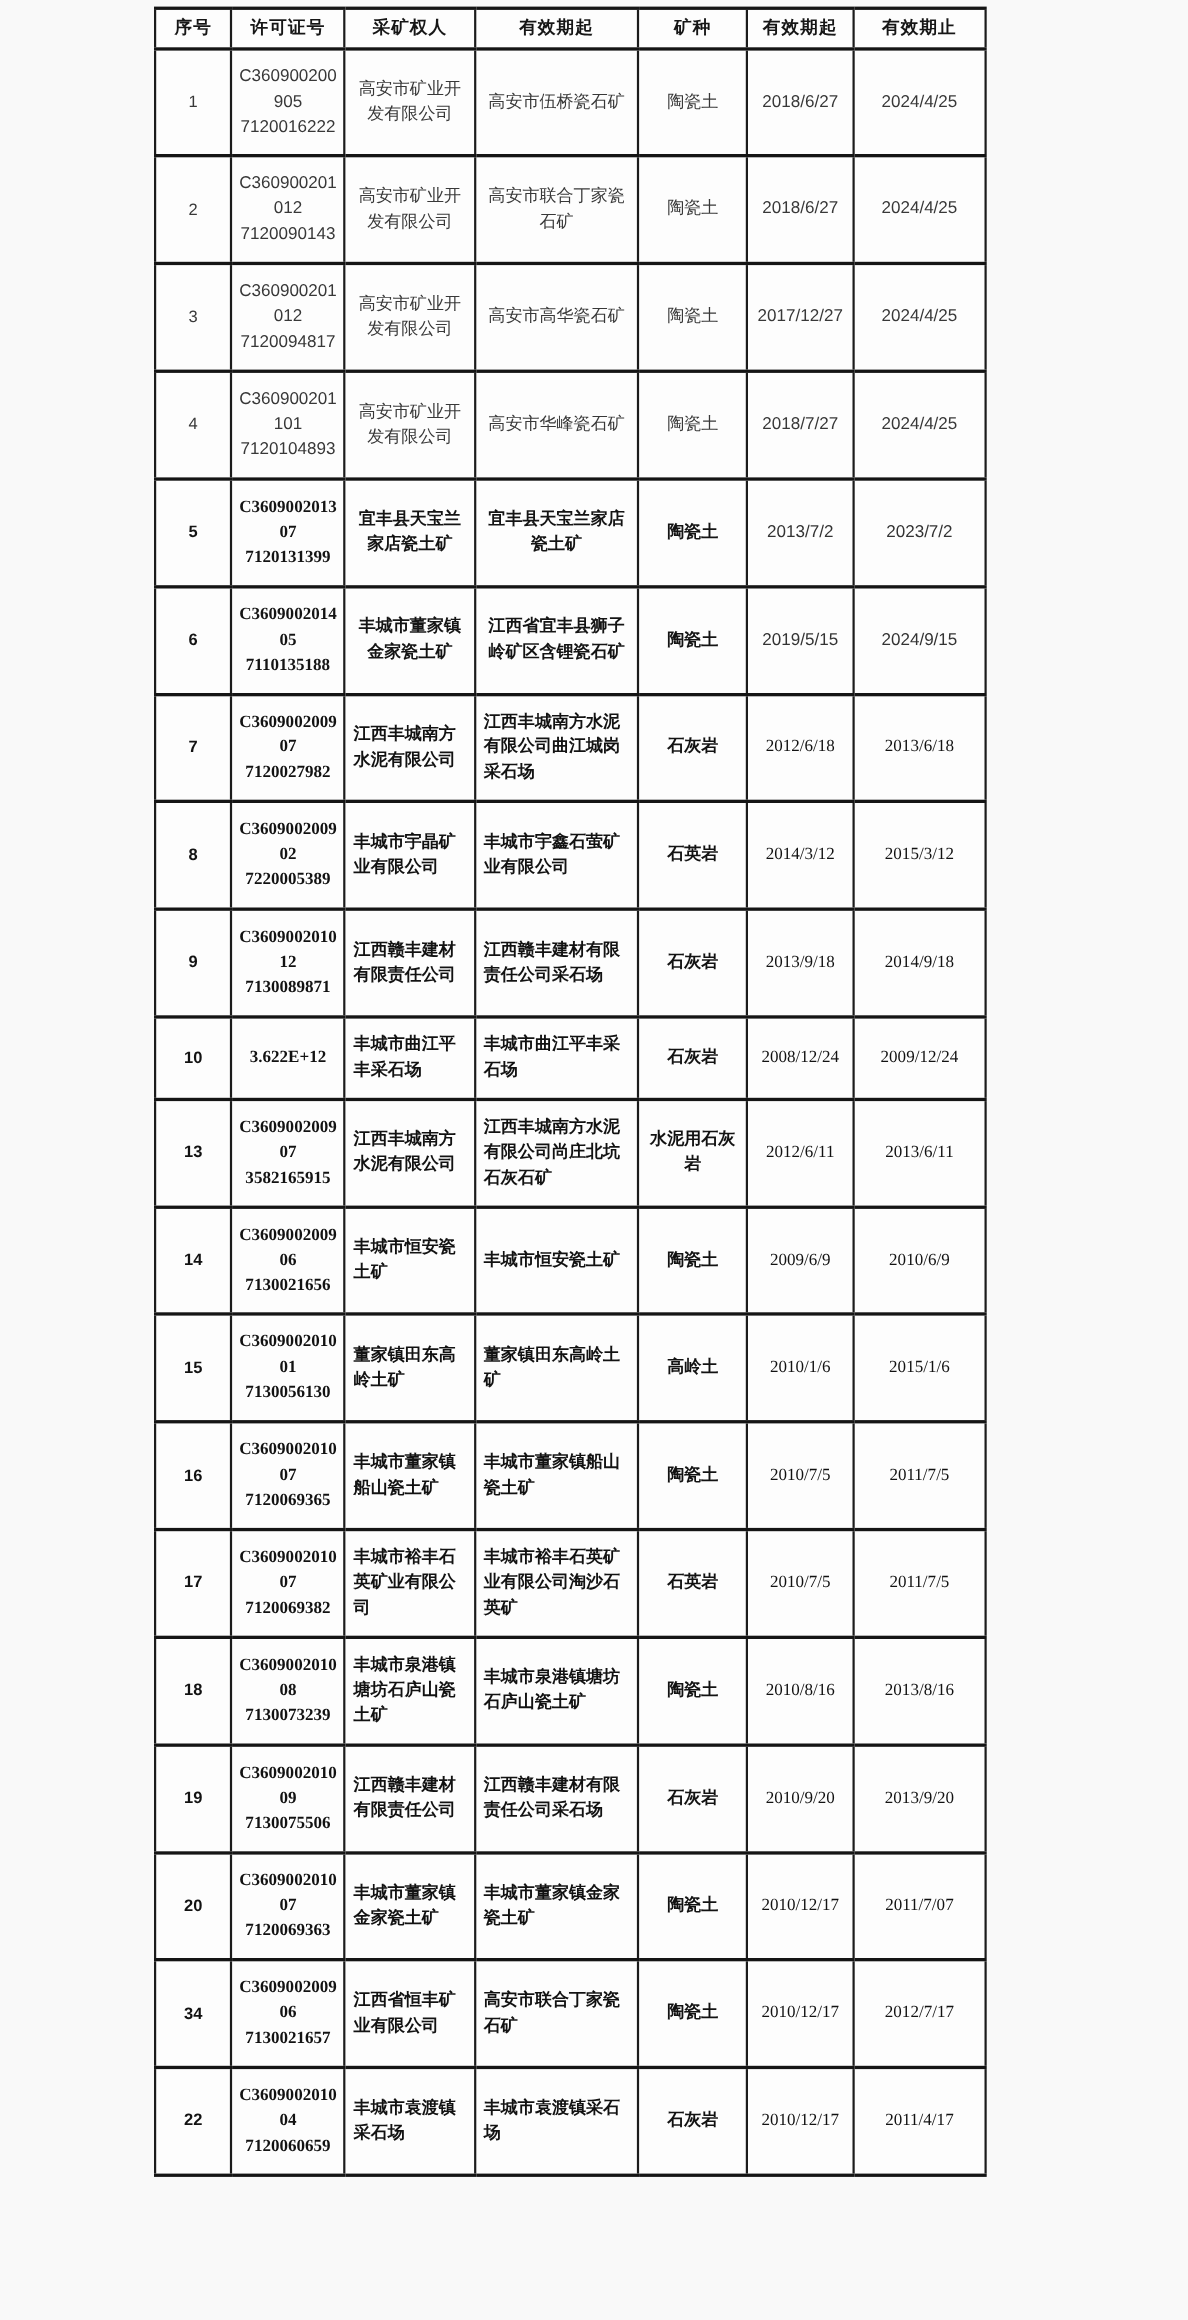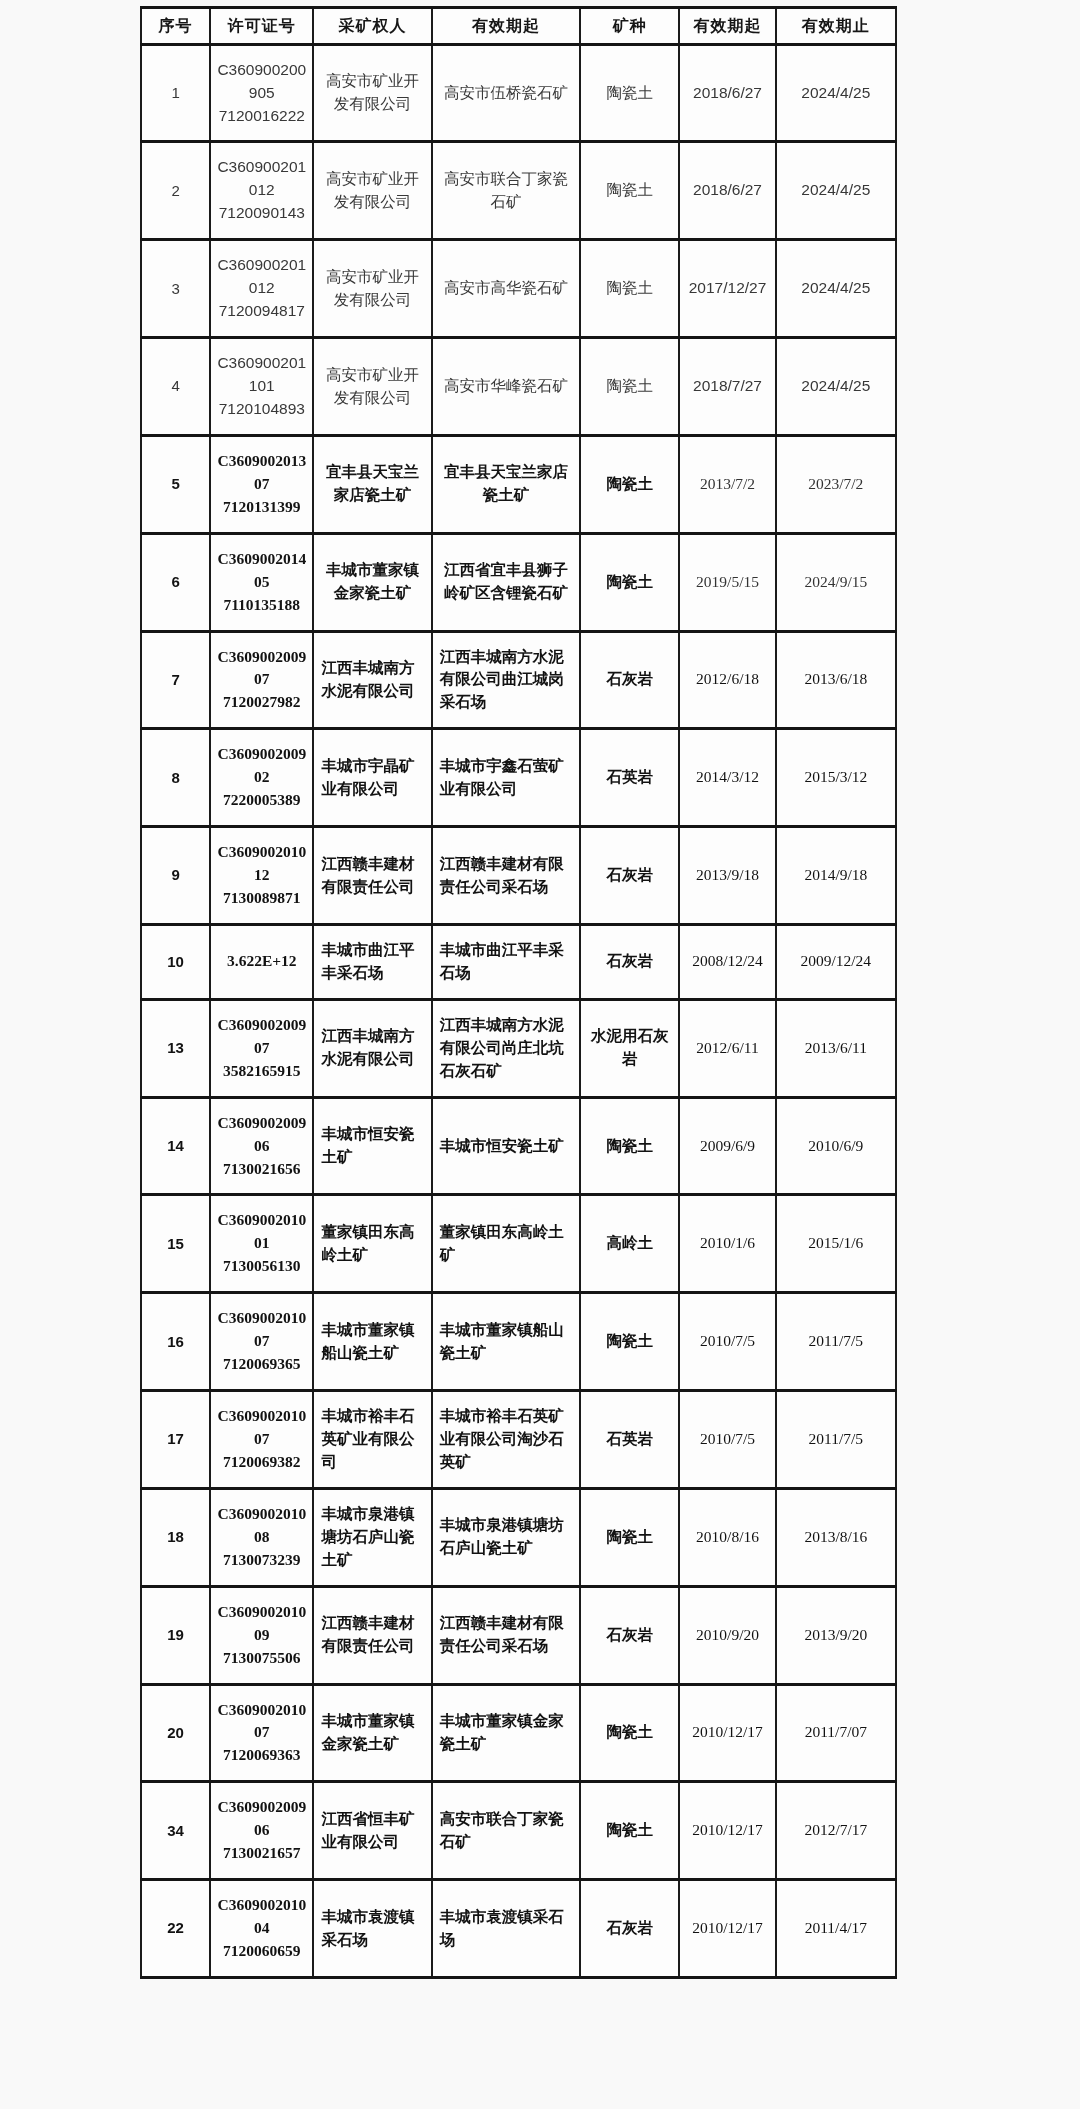--- a/index.html
+++ b/index.html
@@ -51,21 +51,21 @@
     font-weight:400;color:#3d3d3d;font-size:15px;
   }
   
   tr.row-a td{
     font-family:"Liberation Sans", sans-serif;
     font-weight:400;color:#383838;
   }
   
   tr.row-b td{font-weight:600;color:#141414;}
   tr.row-b td.cell-from, tr.row-b td.cell-to{
-    font-family:Liberation Serif, serif;font-weight:400;color:#333;
+    font-family:Liberation Sans, sans-serif;font-weight:400;color:#333;
   }
   
   tr.row-c td{font-weight:600;color:#121212;}
   tr.row-c td.cell-owner, tr.row-c td.cell-name{text-align:left;padding-left:7px;padding-right:6px;}
   tr.row-c td.cell-from, tr.row-c td.cell-to{font-weight:500;}
 </style>
 </head>
 <body>
 
 <div class="table-wrap">

